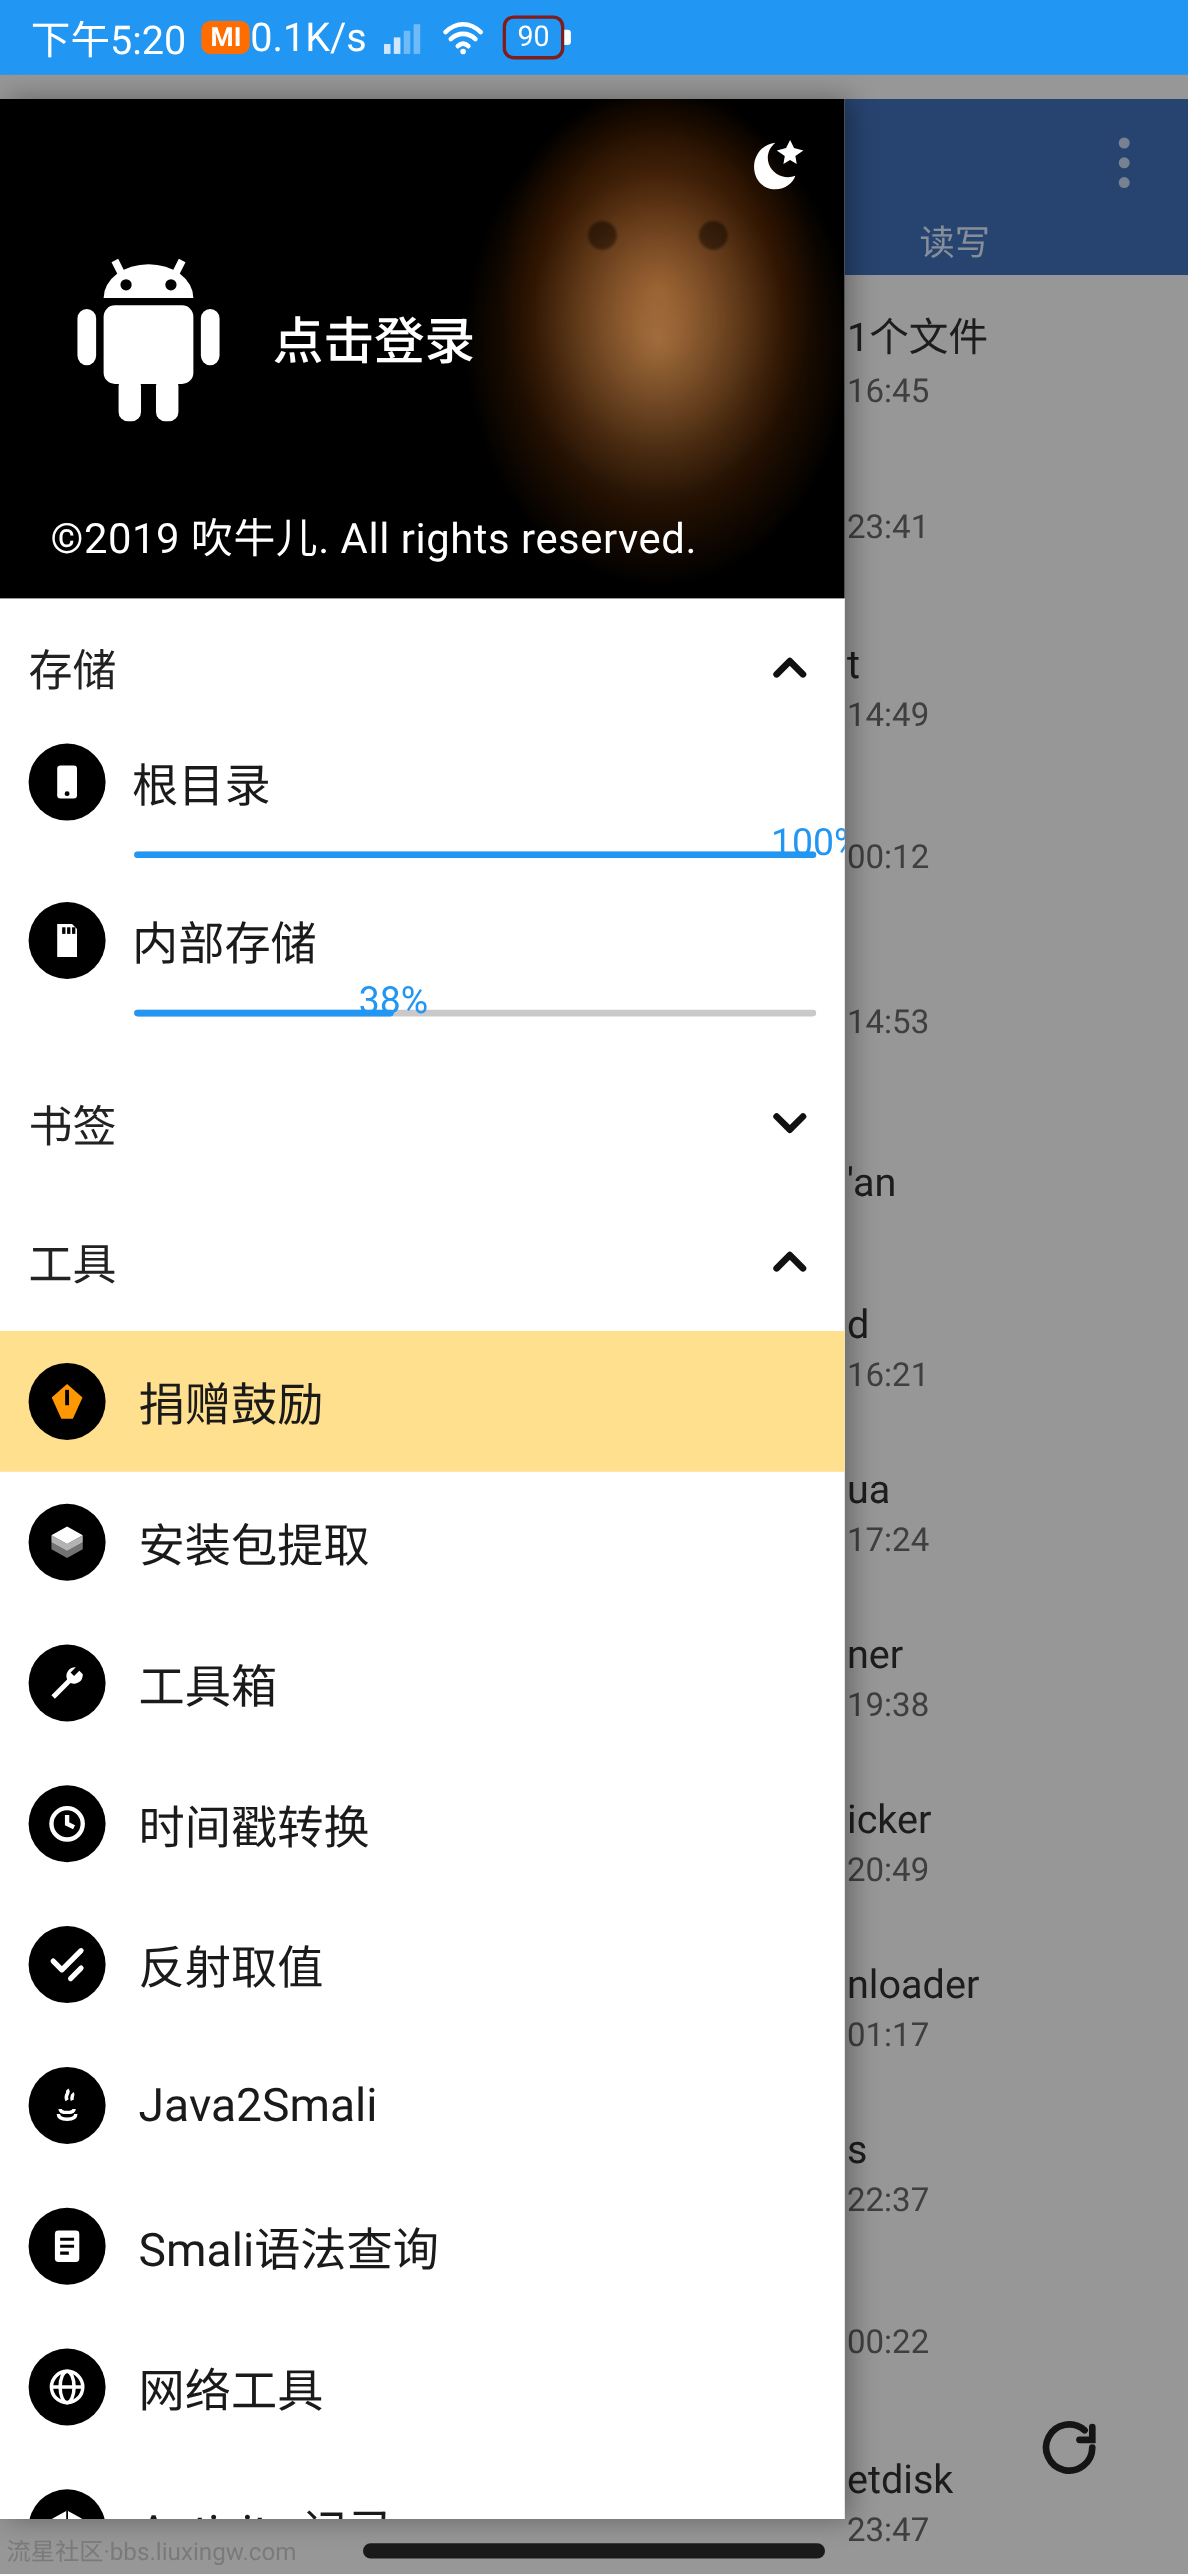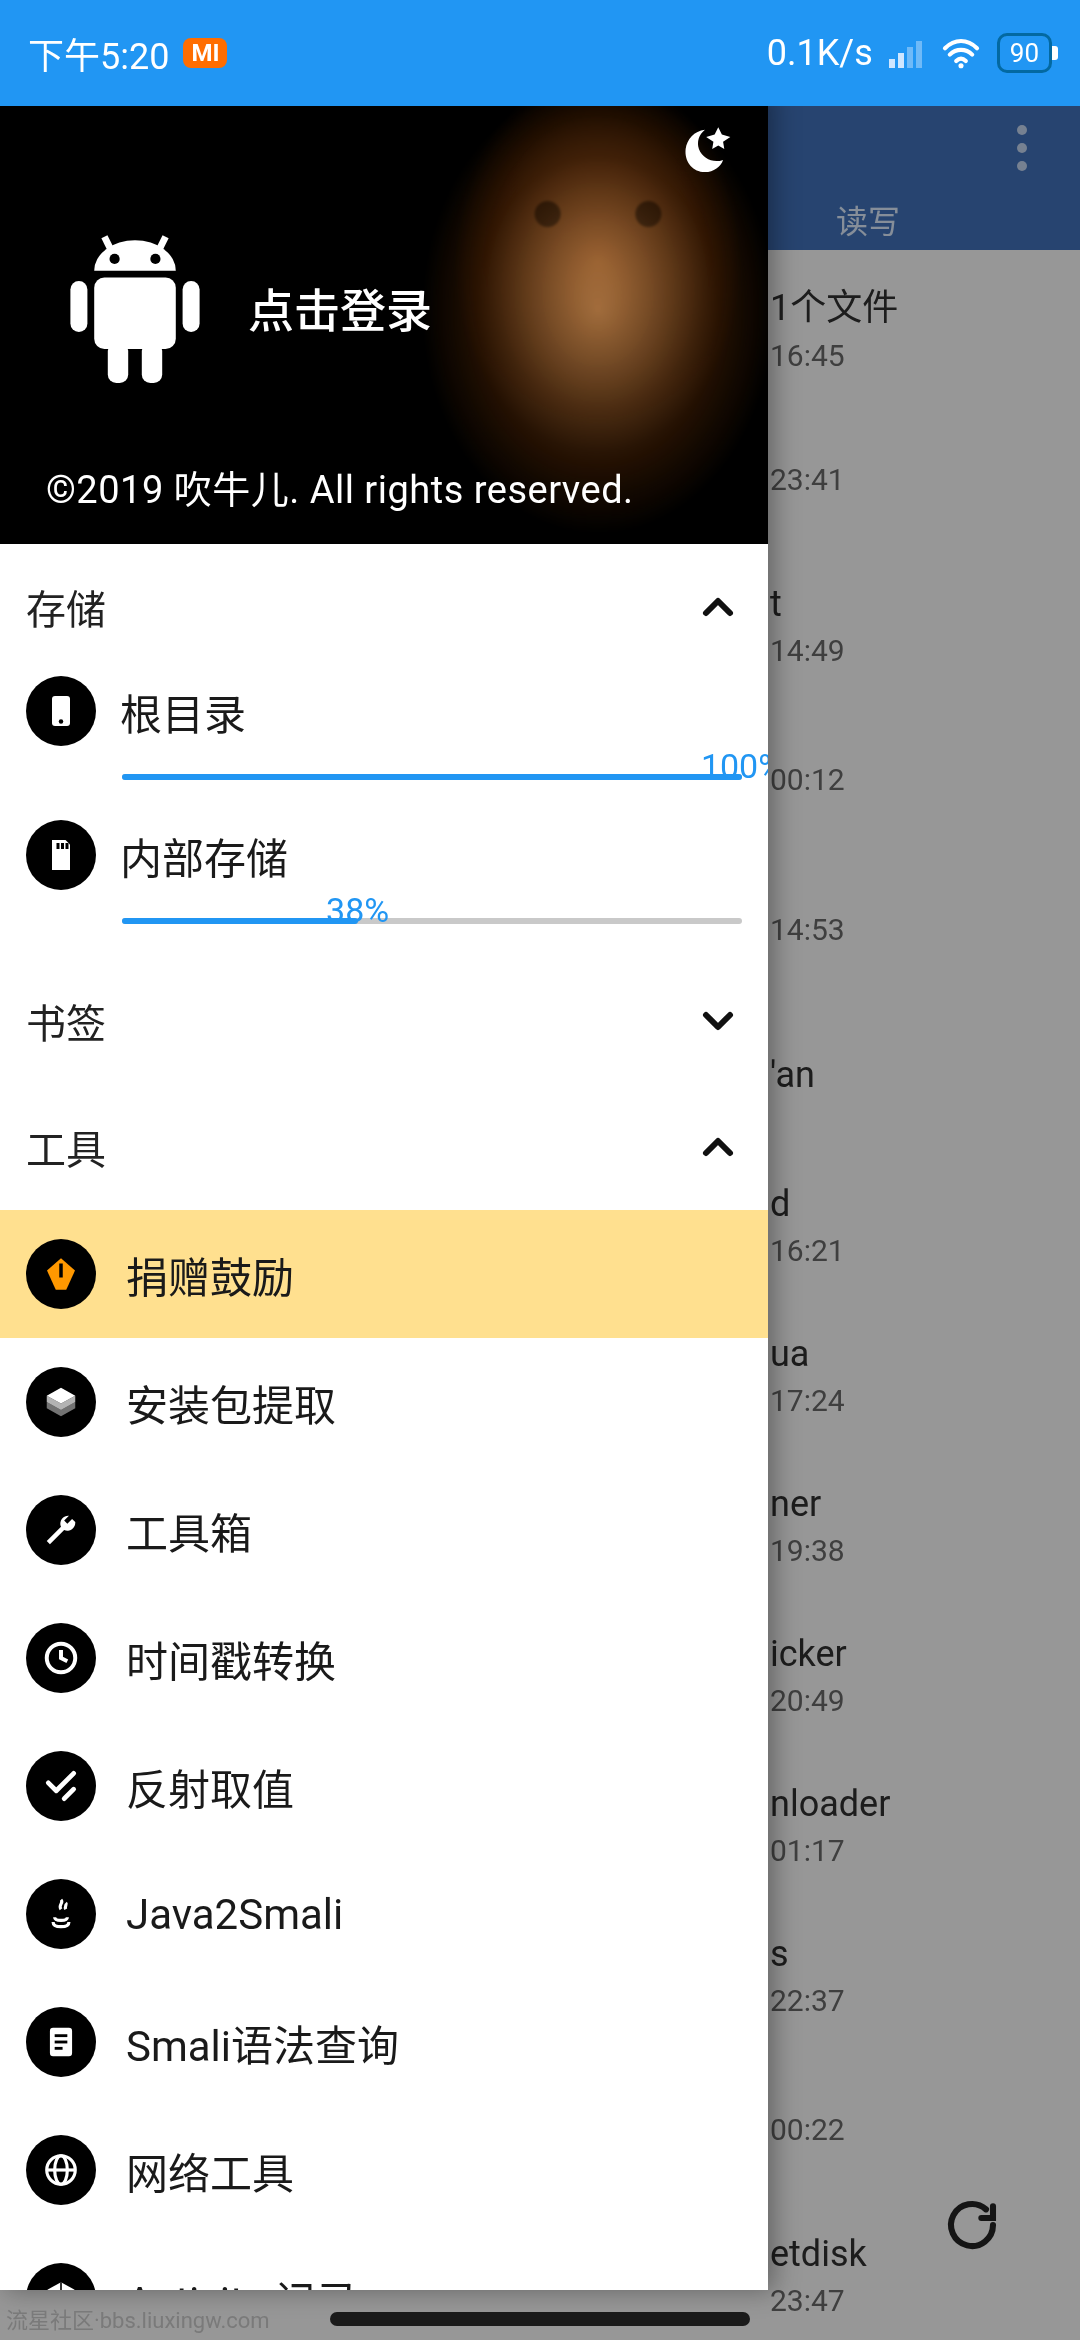--- a/index.html
+++ b/index.html
@@ -1,24 +1,24 @@
 <!DOCTYPE html>
 <html><head>
 <meta charset="utf-8">
 <style>
   * { margin: 0; padding: 0; box-sizing: border-box; }
   html, body { width: 1080px; height: 2340px; overflow: hidden; font-family: -apple-system, "Segoe UI", Roboto, "Noto Sans CJK SC", sans-serif; }
   .screen { position: relative; width: 1080px; height: 2340px; background: #fff; }
 
   
-  .status-bar { position: absolute; top: 0; left: 0; right: 0; height: 106px; background: #2196f3; display: flex; align-items: center; justify-content: space-between; padding: 0 28px; color: #fff; font-size: 36px; z-index: 100; }
+  .status-bar { position: absolute; top: 0; left: 0; right: 0; height: 68px; background: #2196f3; display: flex; align-items: center; justify-content: flex-start; padding: 0 28px; color: #fff; font-size: 36px; z-index: 100; }
   .status-left { display: flex; align-items: center; gap: 14px; }
   .mi-badge { background: #ff6d00; color: #fff; font-weight: 700; font-size: 24px; border-radius: 8px; padding: 2px 8px; line-height: 1.1; }
   .status-right { display: flex; align-items: center; gap: 16px; }
-  .battery-box { display: inline-flex; align-items: center; border: 3px solid #0369a1; border-radius: 10px; padding: 0 10px; height: 40px; font-size: 26px; position: relative; }
+  .battery-box { display: inline-flex; align-items: center; border: 3px solid #7f1d1d; border-radius: 10px; padding: 0 10px; height: 40px; font-size: 26px; position: relative; }
   .battery-box::after { content: ""; position: absolute; right: -9px; top: 10px; width: 6px; height: 14px; background: #fff; border-radius: 0 3px 3px 0; }
   .signal-icon svg, .wifi-icon svg { display: block; }
 
   
   .bg-layer { position: absolute; inset: 0; background: #f4f4f4; }
   .bg-appbar { position: absolute; top: 90px; left: 0; right: 0; height: 160px; background: #3f6fb5; color: #e2ecf8; }
   .more-btn { position: absolute; right: 22px; top: 22px; width: 72px; height: 72px; display: flex; flex-direction: column; align-items: center; justify-content: center; gap: 8px; }
   .more-btn .dot { width: 10px; height: 10px; border-radius: 50%; background: #bfd0eb; }
   .bg-label { position: absolute; top: 106px; right: 180px; font-size: 32px; color: #d9e6f7; }
   .bg-list { position: absolute; top: 250px; left: 0; right: 0; bottom: 130px; }

